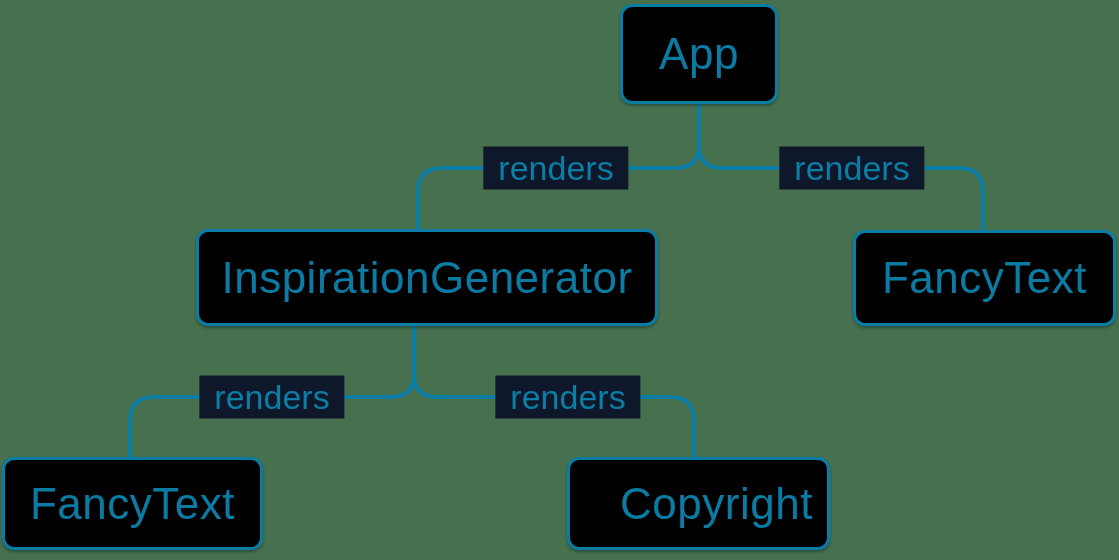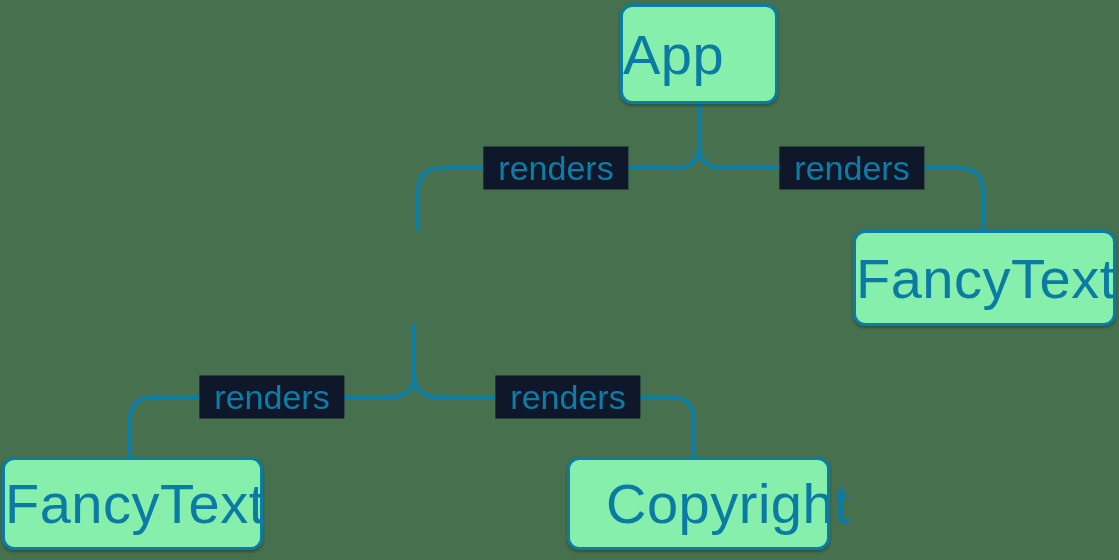--- a/index.html
+++ b/index.html
@@ -22,27 +22,28 @@
   }
   .edges path {
     stroke: #0c7ea6;
     stroke-width: 4;
     fill: none;
     stroke-linecap: round;
   }
   .node {
     position: absolute;
     box-sizing: border-box;
-    background: #86efac;
+    background: #000000;
     border: 3px solid #0b7ca4;
     border-radius: 12px;
     display: flex;
     align-items: center;
+    justify-content: center;
     color: #0b7ba3;
-    font-size: 56px;
+    font-size: 44px;
     font-weight: 500;
     letter-spacing: 0.5px;
     box-shadow: 0 2px 3px rgba(0, 20, 30, 0.35);
   }
   #node-app                  { left: 620px; top: 4px;   width: 158px; height: 100px; }
   #node-inspiration-generator{ left: 196px; top: 229px; width: 462px; height: 97px; }
   #node-fancy-text-right     { left: 853px; top: 230px; width: 263px; height: 96px; }
   #node-fancy-text-left      { left: 2px;   top: 457px; width: 261px; height: 93px; }
   #node-copyright            { left: 567px; top: 457px; width: 263px; height: 93px; padding-left: 36px; }
   .edge-label {
@@ -69,20 +70,23 @@
     <path d="M699 104 V146 Q699 168 675 168 H442 Q418 168 418 192 V229"></path>
     <path d="M699 104 V146 Q699 168 723 168 H959 Q983 168 983 192 V230"></path>
     <path d="M414 326 V375 Q414 397 390 397 H154 Q130 397 130 421 V457"></path>
     <path d="M414 326 V375 Q414 397 438 397 H670 Q694 397 694 421 V457"></path>
   </svg>
 
   <div class="node" id="node-app">
     <span>App</span>
   </div>
 
+  <div class="node" id="node-inspiration-generator">
+    <span>InspirationGenerator</span>
+  </div>
 
   <div class="node" id="node-fancy-text-right">
     <span>FancyText</span>
   </div>
 
   <div class="node" id="node-fancy-text-left">
     <span>FancyText</span>
   </div>
 
   <div class="node" id="node-copyright">

